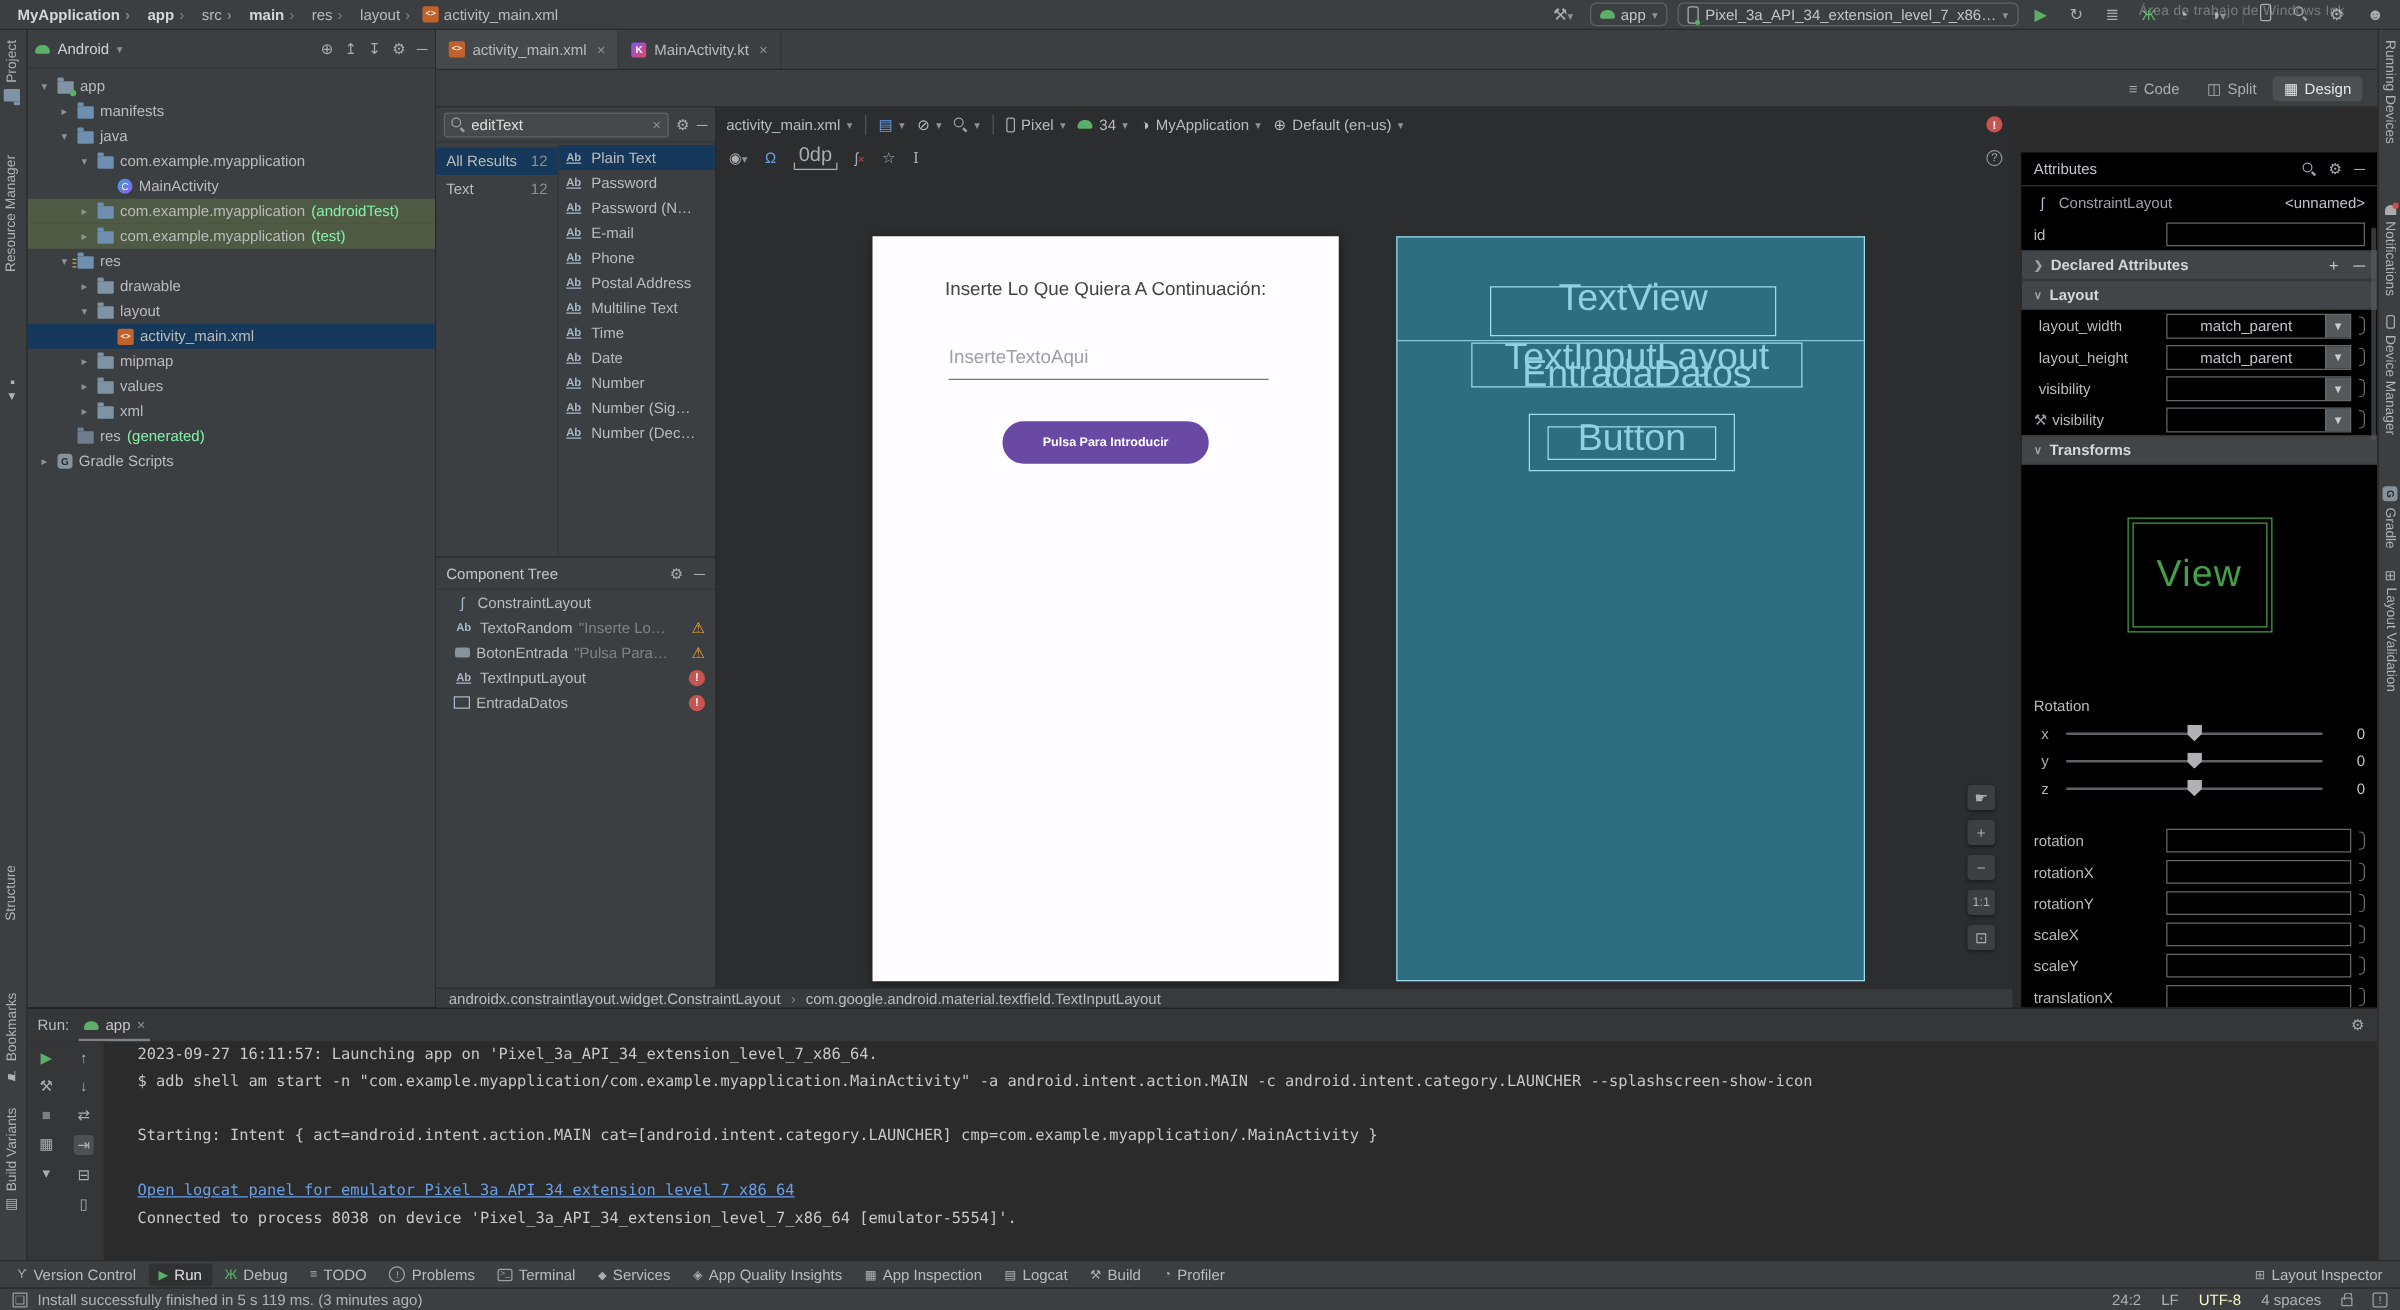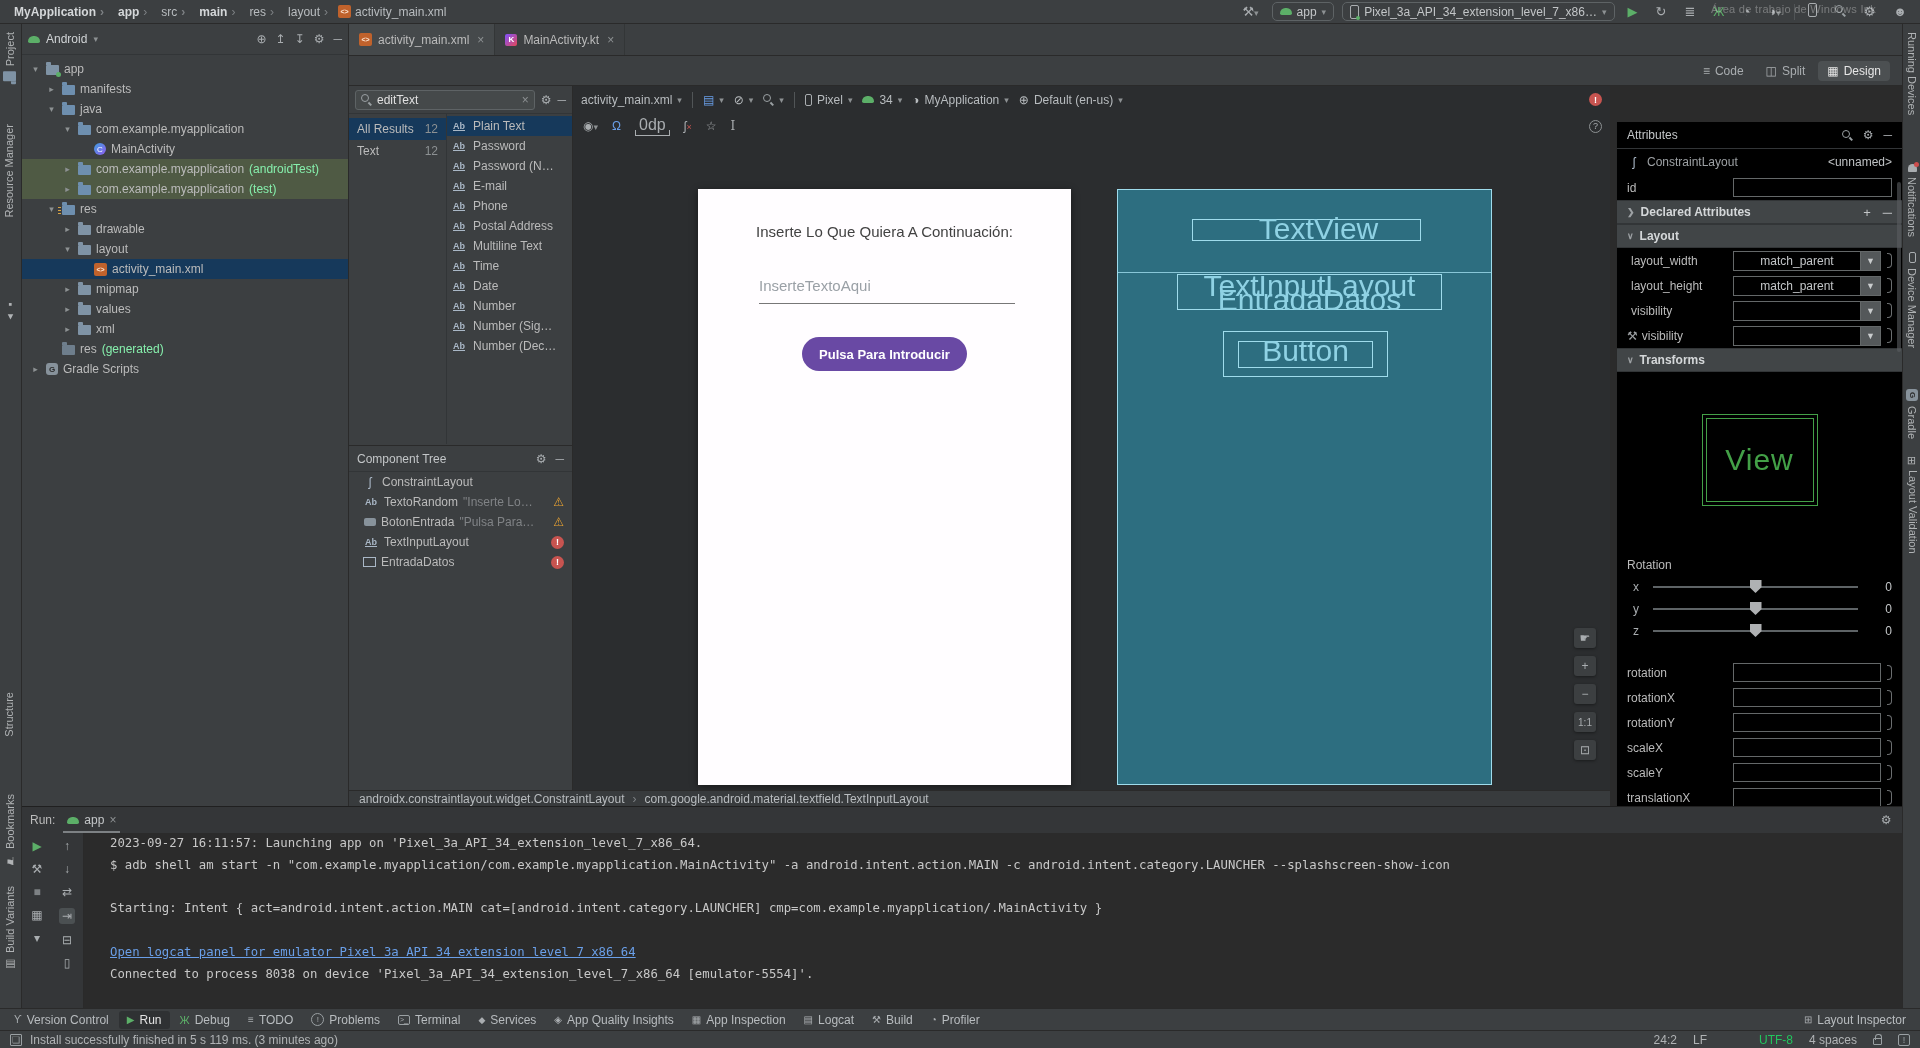--- a/index.html
+++ b/index.html
@@ -152,21 +152,21 @@
      font-size:9px; display:flex; align-items:center; justify-content:center;}
   .margin-ctl { border-bottom:1px solid #a9adb0; padding:0 4px 1px 4px; position:relative; font-size:16px;}
   .margin-ctl::before, .margin-ctl::after { content:""; position:absolute; bottom:0; width:1px; height:5px; background:#a9adb0;}
   .margin-ctl::before { left:0; } .margin-ctl::after { right:0; }
 
   
   #phone { position:absolute; left:125px; top:103px; width:373px; height:596px; background:#fffdff; box-shadow:0 2px 8px rgba(0,0,0,.45);}
   #phone-title { position:absolute; left:0; top:34px; width:100%; text-align:center; color:#424242; font-size:15px;}
   #phone-hint { position:absolute; left:61px; top:88px; width:256px; color:#9aa0a6; font-size:15px; border-bottom:1.5px solid #777; padding-bottom:9px;}
   #phone-btn { position:absolute; left:104px; top:148px; width:165px; height:34px; border-radius:17px; border:none;
-     color:#fff; font-size:13px; font-weight:bold; font-family:"Liberation Sans",sans-serif;}
+     color:#fff; font-size:10px; font-weight:bold; font-family:"Liberation Sans",sans-serif;}
   
   #blueprint { position:absolute; left:544px; top:103px; width:375px; height:596px; background:#2d6e80; border:1px solid #9fdcec; color:#9fdcec;}
   .bp-box { position:absolute; border:1px solid #9fdcec; }
   .bp-text { position:absolute; width:100%; text-align:center; font-size:30px; color:#8fd2e4; overflow:hidden; white-space:nowrap;}
   #bp-guideline { position:absolute; left:0; top:82px; width:100%; height:1px; background:#9fdcec; opacity:.8;}
   
   #zoom-ctls { position:absolute; right:14px; bottom:30px; display:flex; flex-direction:column; gap:8px;
      align-items:center; color:#a9adb0; font-size:13px; }
   #zoom-ctls .zbtn { width:22px; height:20px; display:flex; align-items:center; justify-content:center;
      background:#3c3f41; border-radius:3px; box-shadow:0 1px 3px rgba(0,0,0,.4); font-size:12px;}
@@ -222,21 +222,21 @@
   
   #toolwin-bar { position:absolute; left:0; top:1008px; width:1920px; height:22px; background:#3c3f41;
      border-top:1px solid #2a2a2a; display:flex; align-items:center; padding:0 6px; gap:2px; z-index:45;}
   .twb-item { display:flex; align-items:center; gap:5px; padding:2px 8px; border-radius:3px; color:#b8bcbf; white-space:nowrap;}
   .twb-item[data-state="selected"] { background:#2f3133; color:#e2e2e2; }
   .twb-item [data-icon] { font-size:10px; color:#a9adb0; }
   #toolwin-bar .right { margin-left:auto; display:flex; }
   #statusbar { position:absolute; left:0; top:1030px; width:1920px; height:18px; background:#3c3f41;
      border-top:1px solid #2a2a2a; display:flex; align-items:center; padding:0 10px; gap:8px; color:#b0b3b5; z-index:45;}
   #statusbar .right { margin-left:auto; display:flex; gap:16px; align-items:center; }
-  #statusbar .dim { color:#22c55e;margin-left:36px; }
+  #statusbar .dim { color:#fef9c3; }
 </style>
 </head>
 <body>
 
 <div id="topbar">
   <div style="display:flex;align-items:center;">
 
       <span class="crumb" data-bold="1">
         <span></span>
         <span>MyApplication</span>
@@ -679,21 +679,21 @@
   </div>
 
   <div id="phone">
     <div id="phone-title">Inserte Lo Que Quiera A Continuación:</div>
     <div id="phone-hint">InserteTextoAqui</div>
     <button id="phone-btn" style="background:#6949a4;">Pulsa Para Introducir</button>
   </div>
 
   <div id="blueprint">
     <div id="bp-guideline"></div>
-    <div class="bp-box" style="left:74px; top:29px; width:229px; height:22px;padding-left:12px;">
+    <div class="bp-box" style="left:74px; top:39px; width:229px; height:40px;">
       <div class="bp-text" style="top:-8px;">TextView</div>
     </div>
     <div class="bp-box" style="left:59px; top:84px; width:265px; height:36px;">
       <div class="bp-text" style="top:-6px;">TextInputLayout</div>
       <div class="bp-text" style="top:8px;">EntradaDatos</div>
     </div>
     <div class="bp-box" style="left:105px; top:141px; width:165px; height:46px;">
       <div class="bp-box" style="left:14px; top:9px; width:135px; height:27px;"></div>
       <div class="bp-text" style="top:2px;">Button</div>
     </div>

